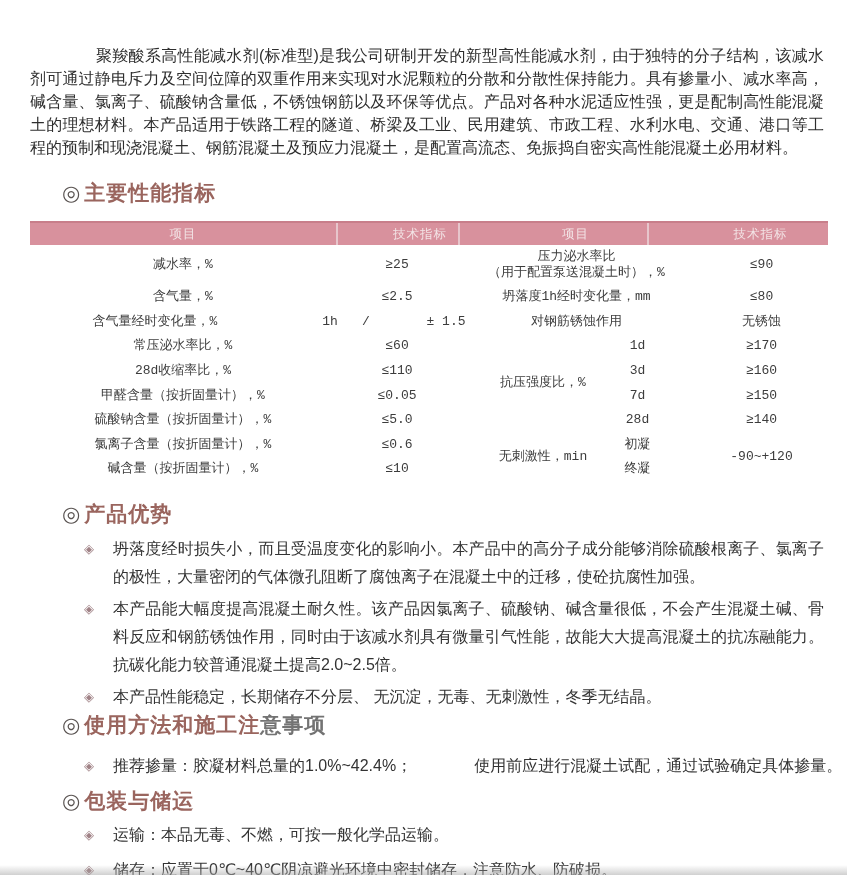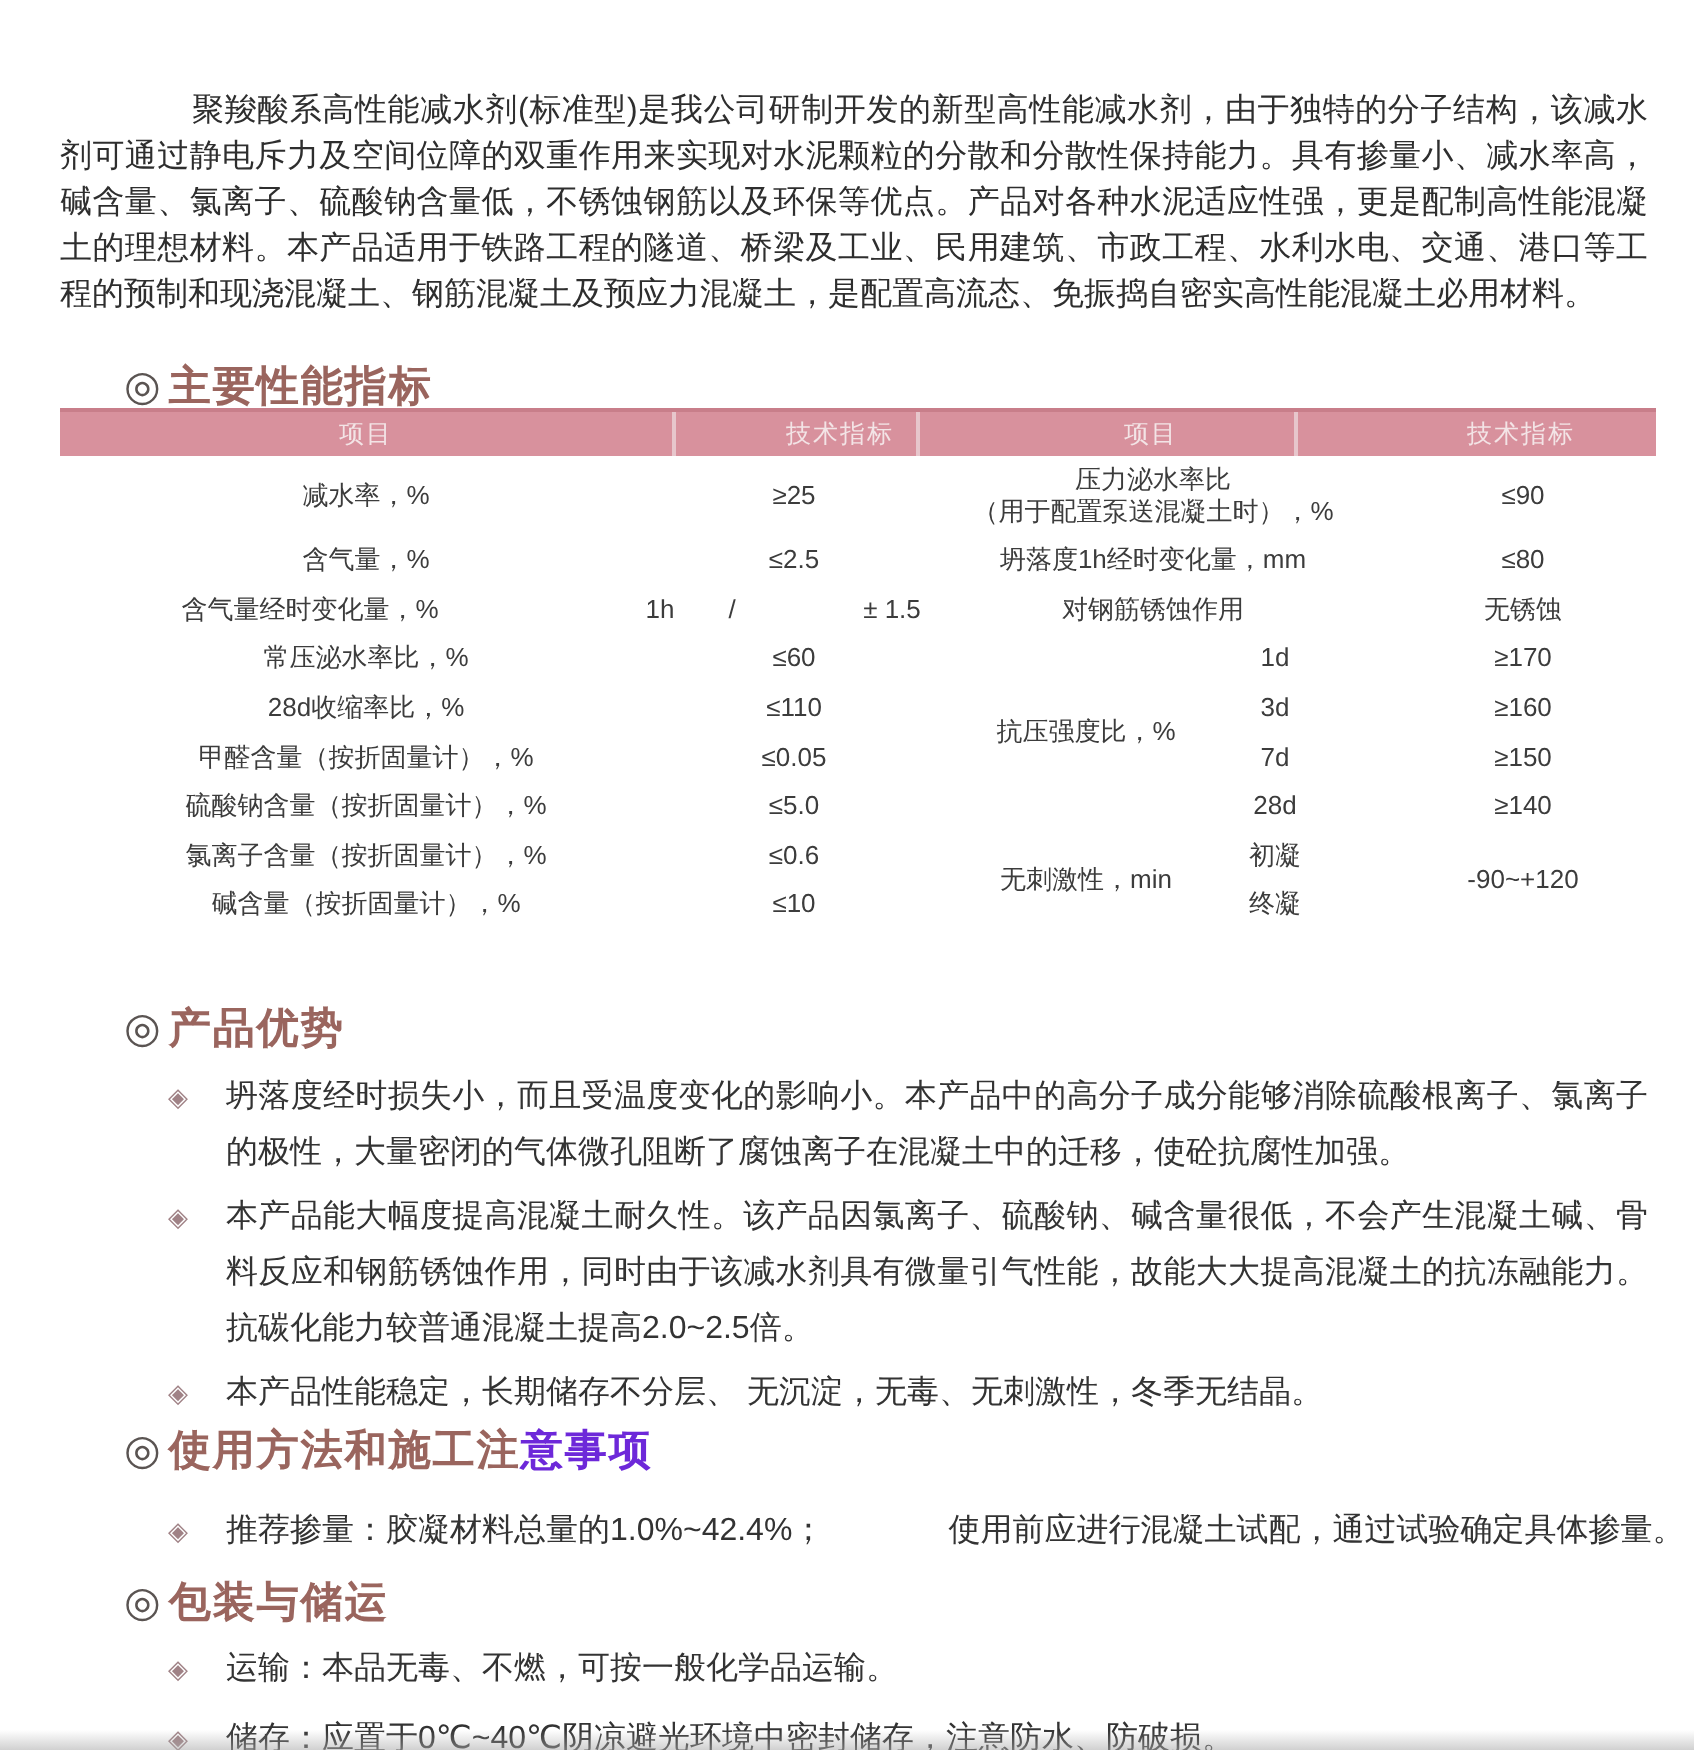--- a/index.html
+++ b/index.html
@@ -19,24 +19,24 @@
     text-align:justify; text-indent:66px;
   }
 
   
   .sec-title {
     position:absolute; left:32px;
     font-size:21px; font-weight:bold; letter-spacing:1px;
     color:#9a655e; white-space:nowrap;margin-left:30px;
   }
   .sec-title .marker { color:#5a5452; font-weight:normal; margin-right:3px; }
-  .sec-title .fade { color:#6d28d9;text-align:center; }
-
-  
-  .tbl { position:absolute; top:204px; left:30px; width:798px; }
+  .sec-title .fade { color:#737373;text-align:center; }
+
+  
+  .tbl { position:absolute; top:221px; left:30px; width:798px;font-family:Liberation Mono, monospace; }
   .tbl-header {
     display:grid; grid-template-columns:306px 122px 189px 181px;
     height:22px; background:#d8919d; border-top:2px solid #c87e8a;
   }
   .hcell {
     display:flex; align-items:center; justify-content:center;
     color:#f3e4e6; font-size:12.5px; letter-spacing:1px;
   }
   .hcell + .hcell { border-left:2px solid #e7c6cc;padding-left:44px; }
 

